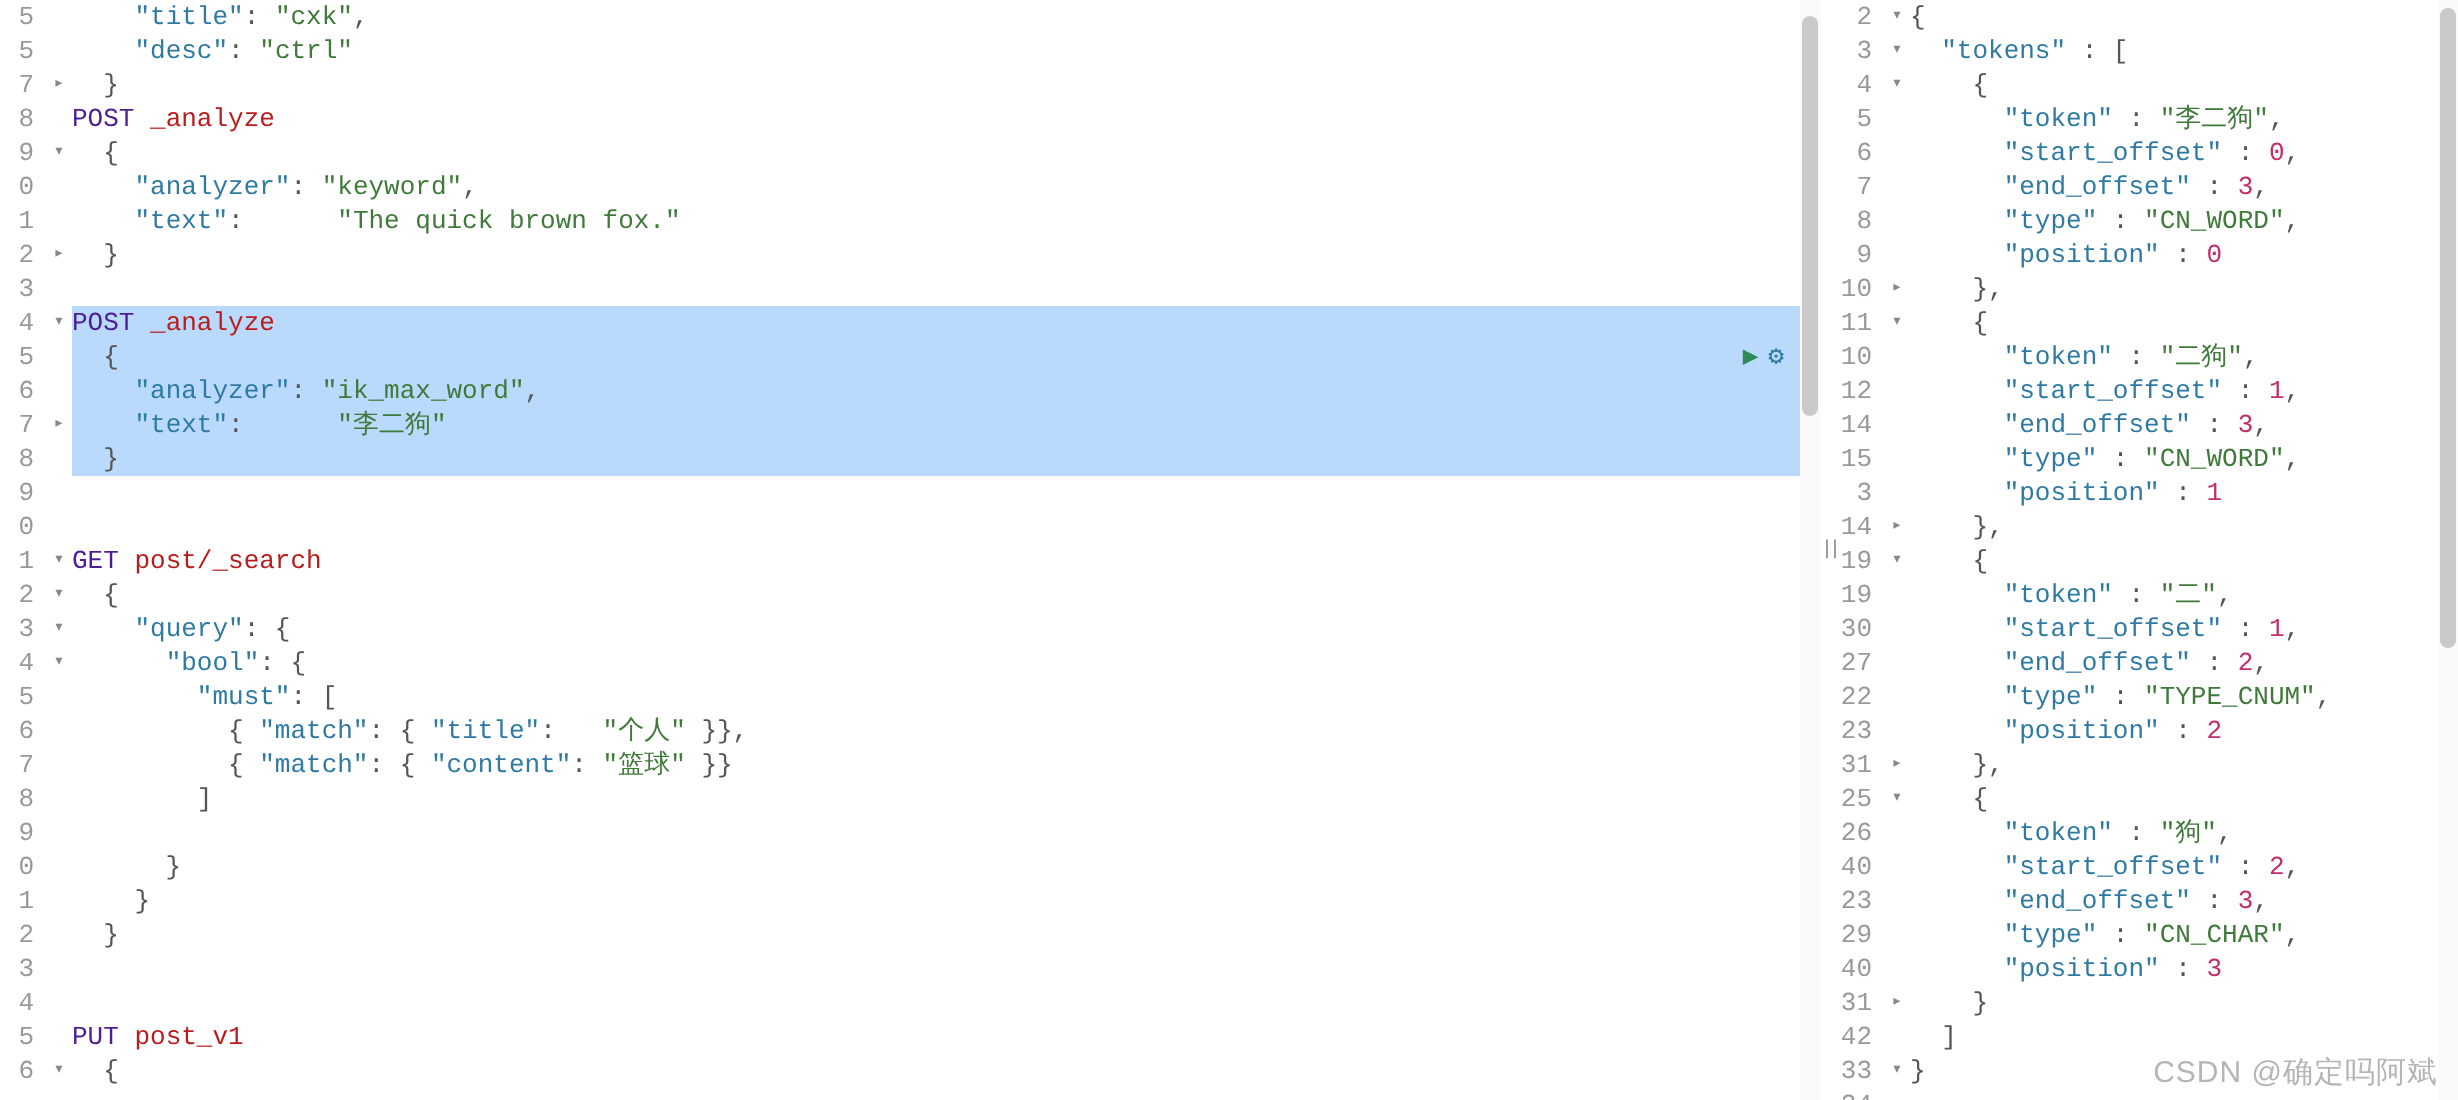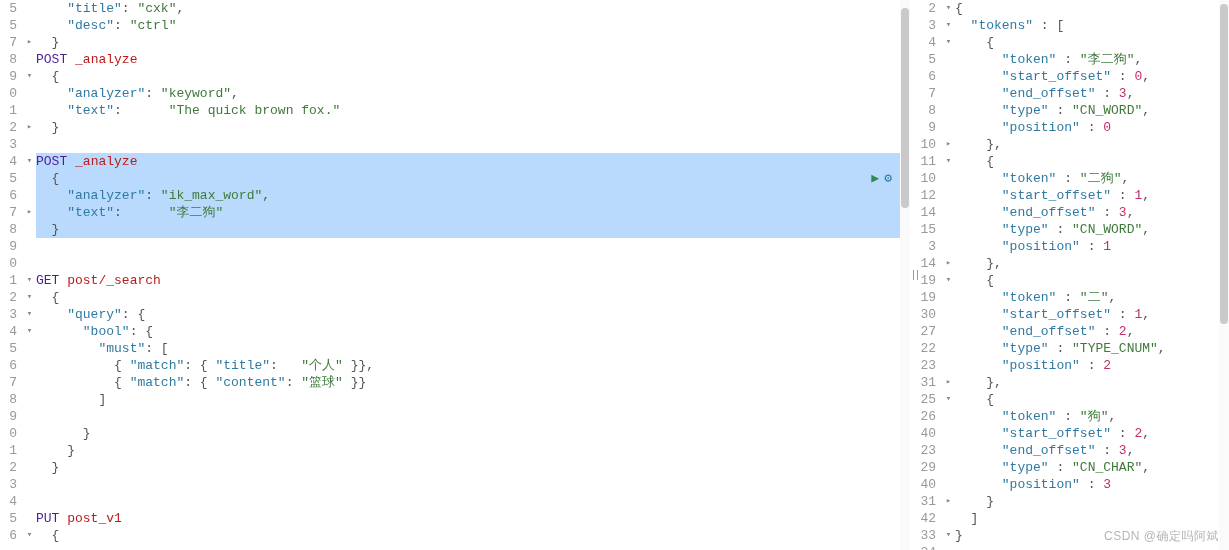--- a/index.html
+++ b/index.html
@@ -66,21 +66,21 @@
       left: 1px; width: 8px;
       background: #c9c9c9;
       border-radius: 4px;
     }
     .watermark {
       position: absolute;
       right: 10px;
       bottom: 5px;
       color: rgba(120,120,120,0.55);
       font-family: sans-serif;
-      font-size: 12px;
+      font-size: 15px;
       letter-spacing: 0.5px;
     }
   </style>
 </head>
 <body>
 
 <div class="pane pane-left">
   <div class="gutter" id="gL">
       <div>5</div>
       <div>5</div>

